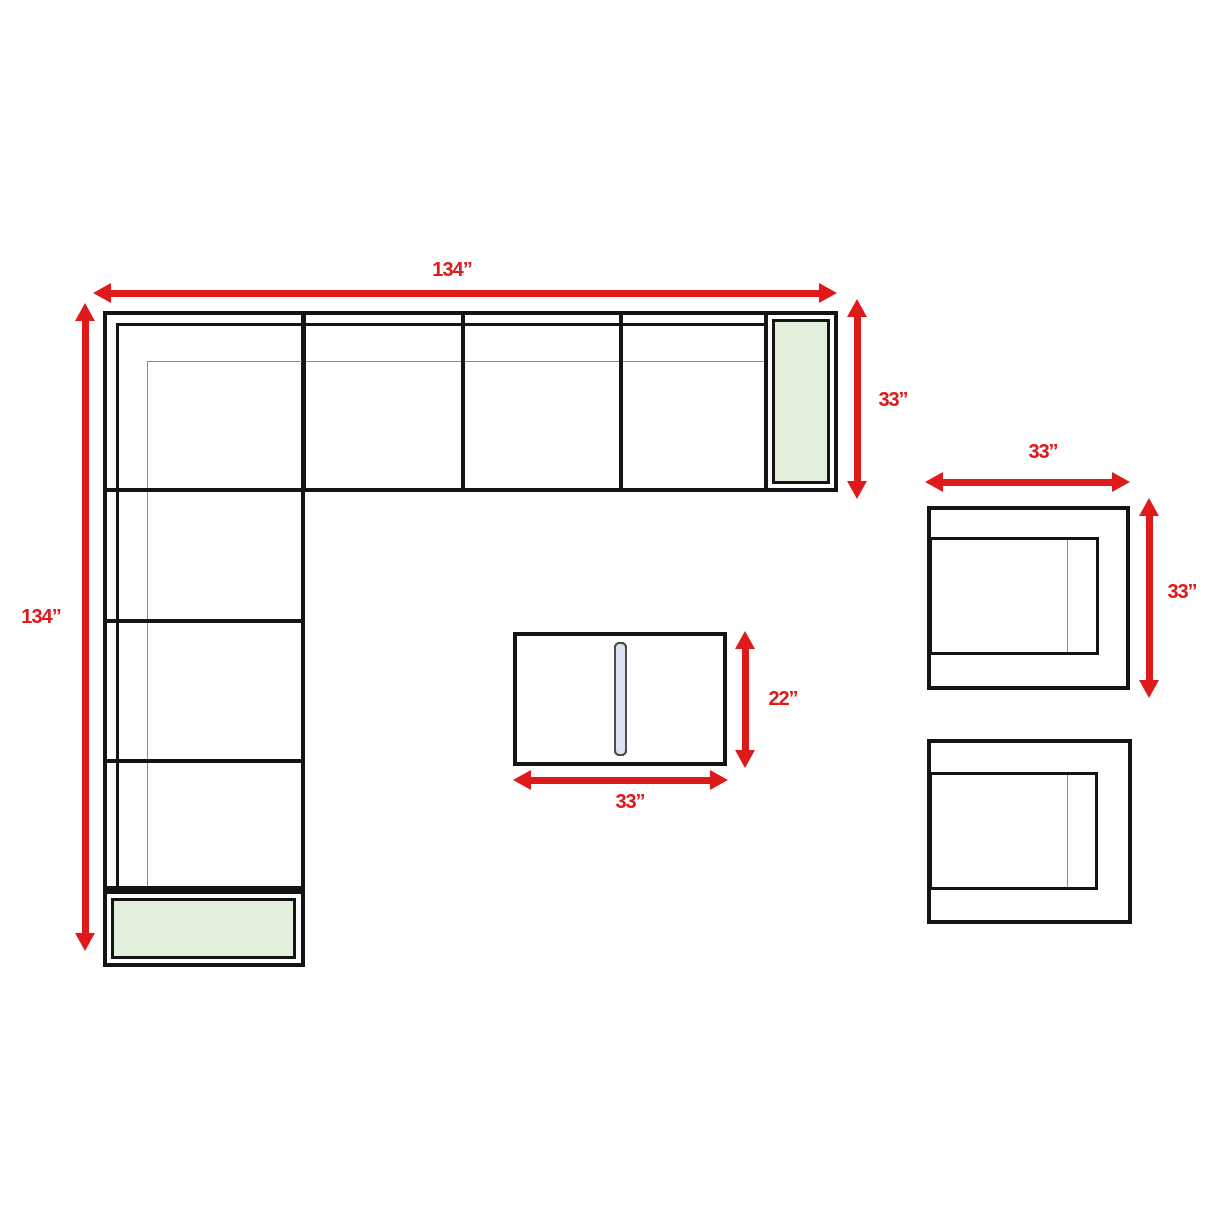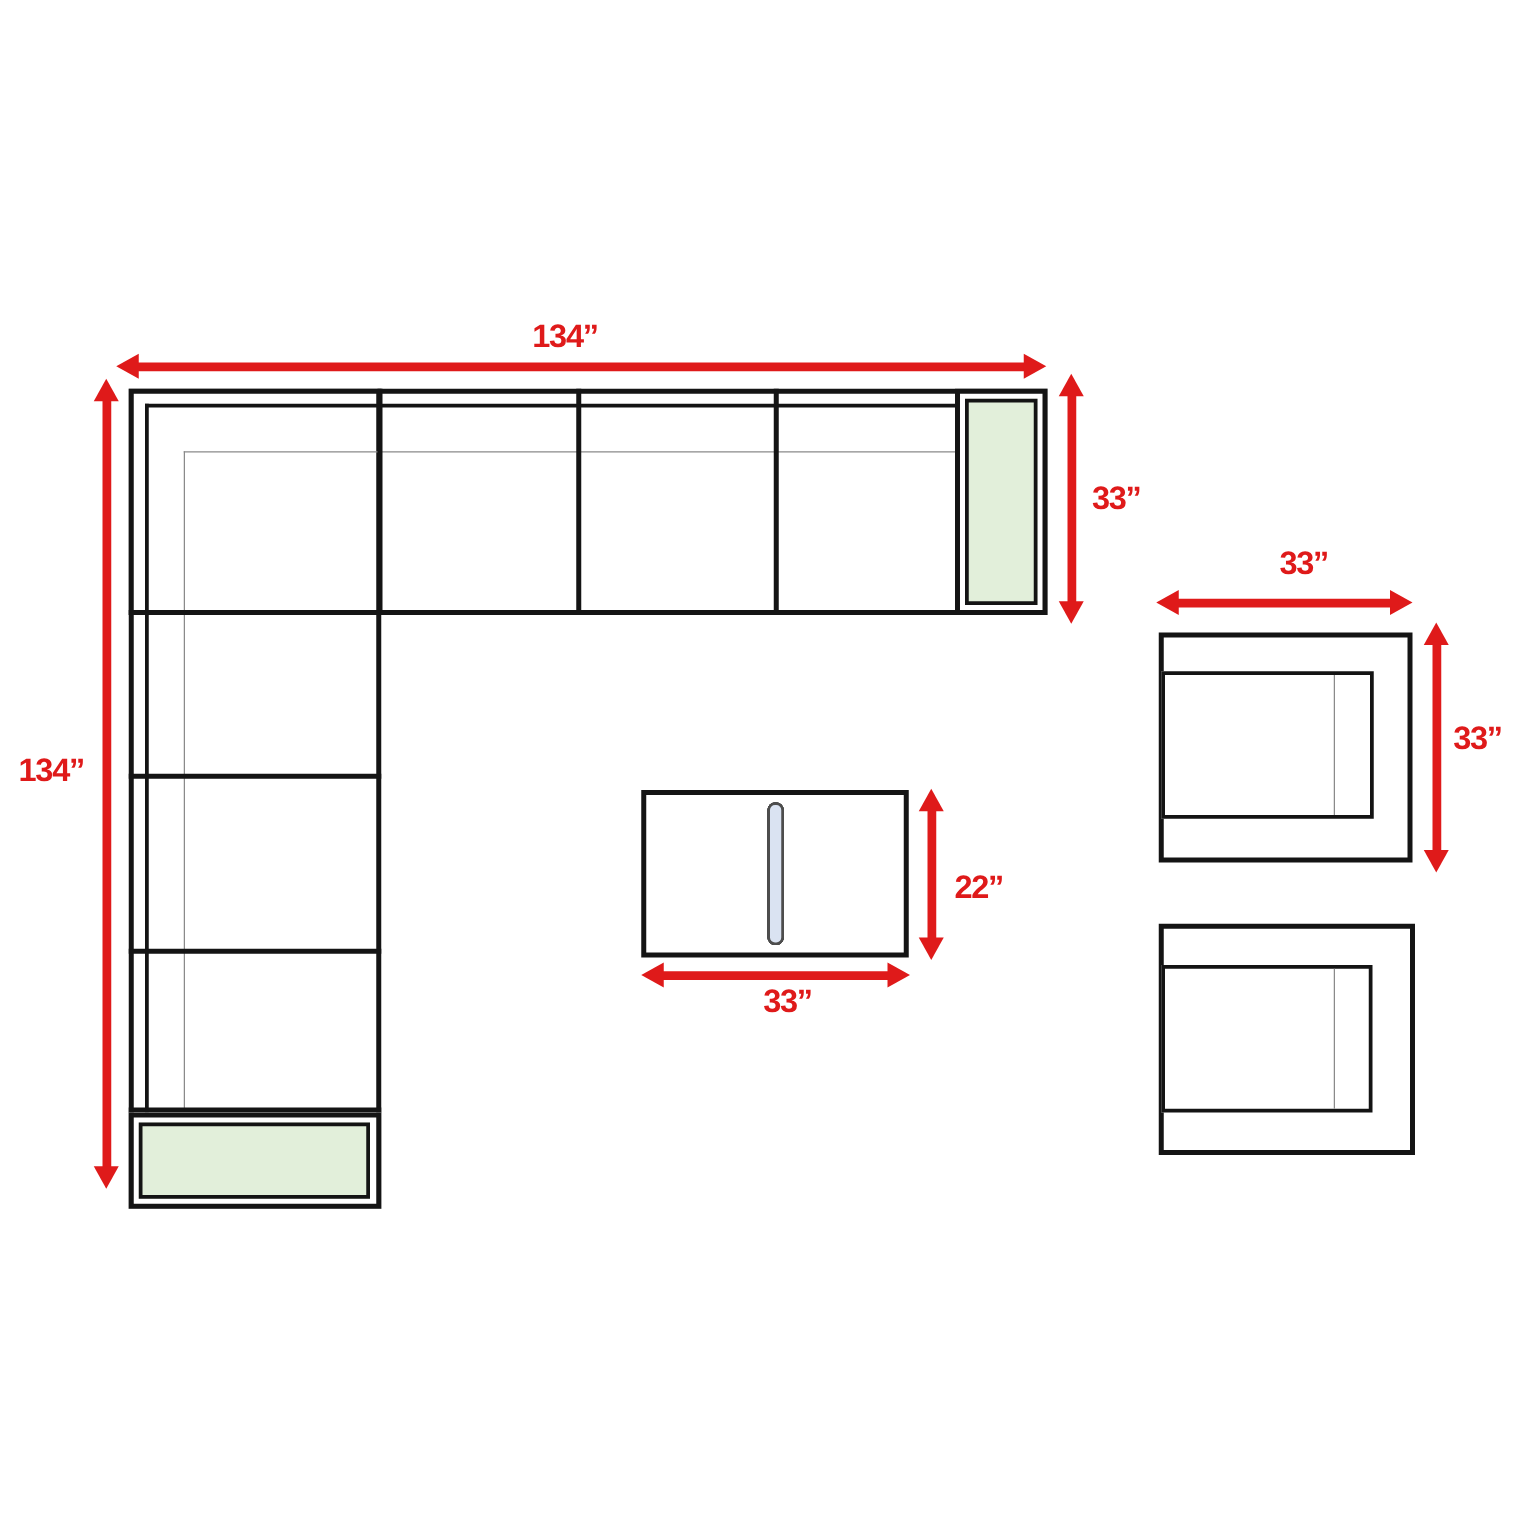--- a/index.html
+++ b/index.html
@@ -7,21 +7,21 @@
     position:relative;width:1214px;height:1214px;background:#fff;overflow:hidden;
     font-family:"Liberation Sans", sans-serif;
   }
   #canvas *{box-sizing:border-box;position:absolute;}
   .outline{border:4px solid var(--outline-black);background:#fff;}
   .inner-box{border:3px solid var(--outline-black);background:#fff;}
   .thickline{background:var(--outline-black);}
   .grayline{background:var(--thin-gray);}
   .pad{border:3px solid var(--outline-black);background:var(--armrest-green);}
   .label{
-    color:var(--dimension-red);font-weight:bold;font-size:26px;letter-spacing:-1px;
+    color:var(--dimension-red);font-weight:bold;font-size:20px;letter-spacing:-1px;
     transform:translate(-50%,-50%);white-space:nowrap;
   }
   
   .arrow{pointer-events:none;}
   .arrow .shaft{background:var(--dimension-red);}
   .arrow.h .shaft{left:15px;right:15px;top:50%;height:7px;margin-top:-3.5px;}
   .arrow.v .shaft{top:15px;bottom:15px;left:50%;width:7px;margin-left:-3.5px;}
   .head{width:0;height:0;}
   .arrow.h .head{top:50%;margin-top:-10px;border-top:10px solid transparent;border-bottom:10px solid transparent;}
   .arrow.h .head.w{left:0;border-right:18px solid var(--dimension-red);}
@@ -115,16 +115,16 @@
     <span class="head w"></span>
     <span class="shaft"></span>
     <span class="head e"></span>
   </div>
 
   <div class="label" style="left:452px;top:269px;">134”</div>
   <div class="label" style="left:41px;top:616px;">134”</div>
   <div class="label" style="left:893px;top:399px;">33”</div>
   <div class="label" style="left:1043px;top:451px;">33”</div>
   <div class="label" style="left:1182px;top:591px;">33”</div>
-  <div class="label" style="left:783px;top:698px;margin-top:12px;">22”</div>
+  <div class="label" style="left:783px;top:698px;">22”</div>
   <div class="label" style="left:630px;top:801px;">33”</div>
 
 </div>
 
 </body></html>

